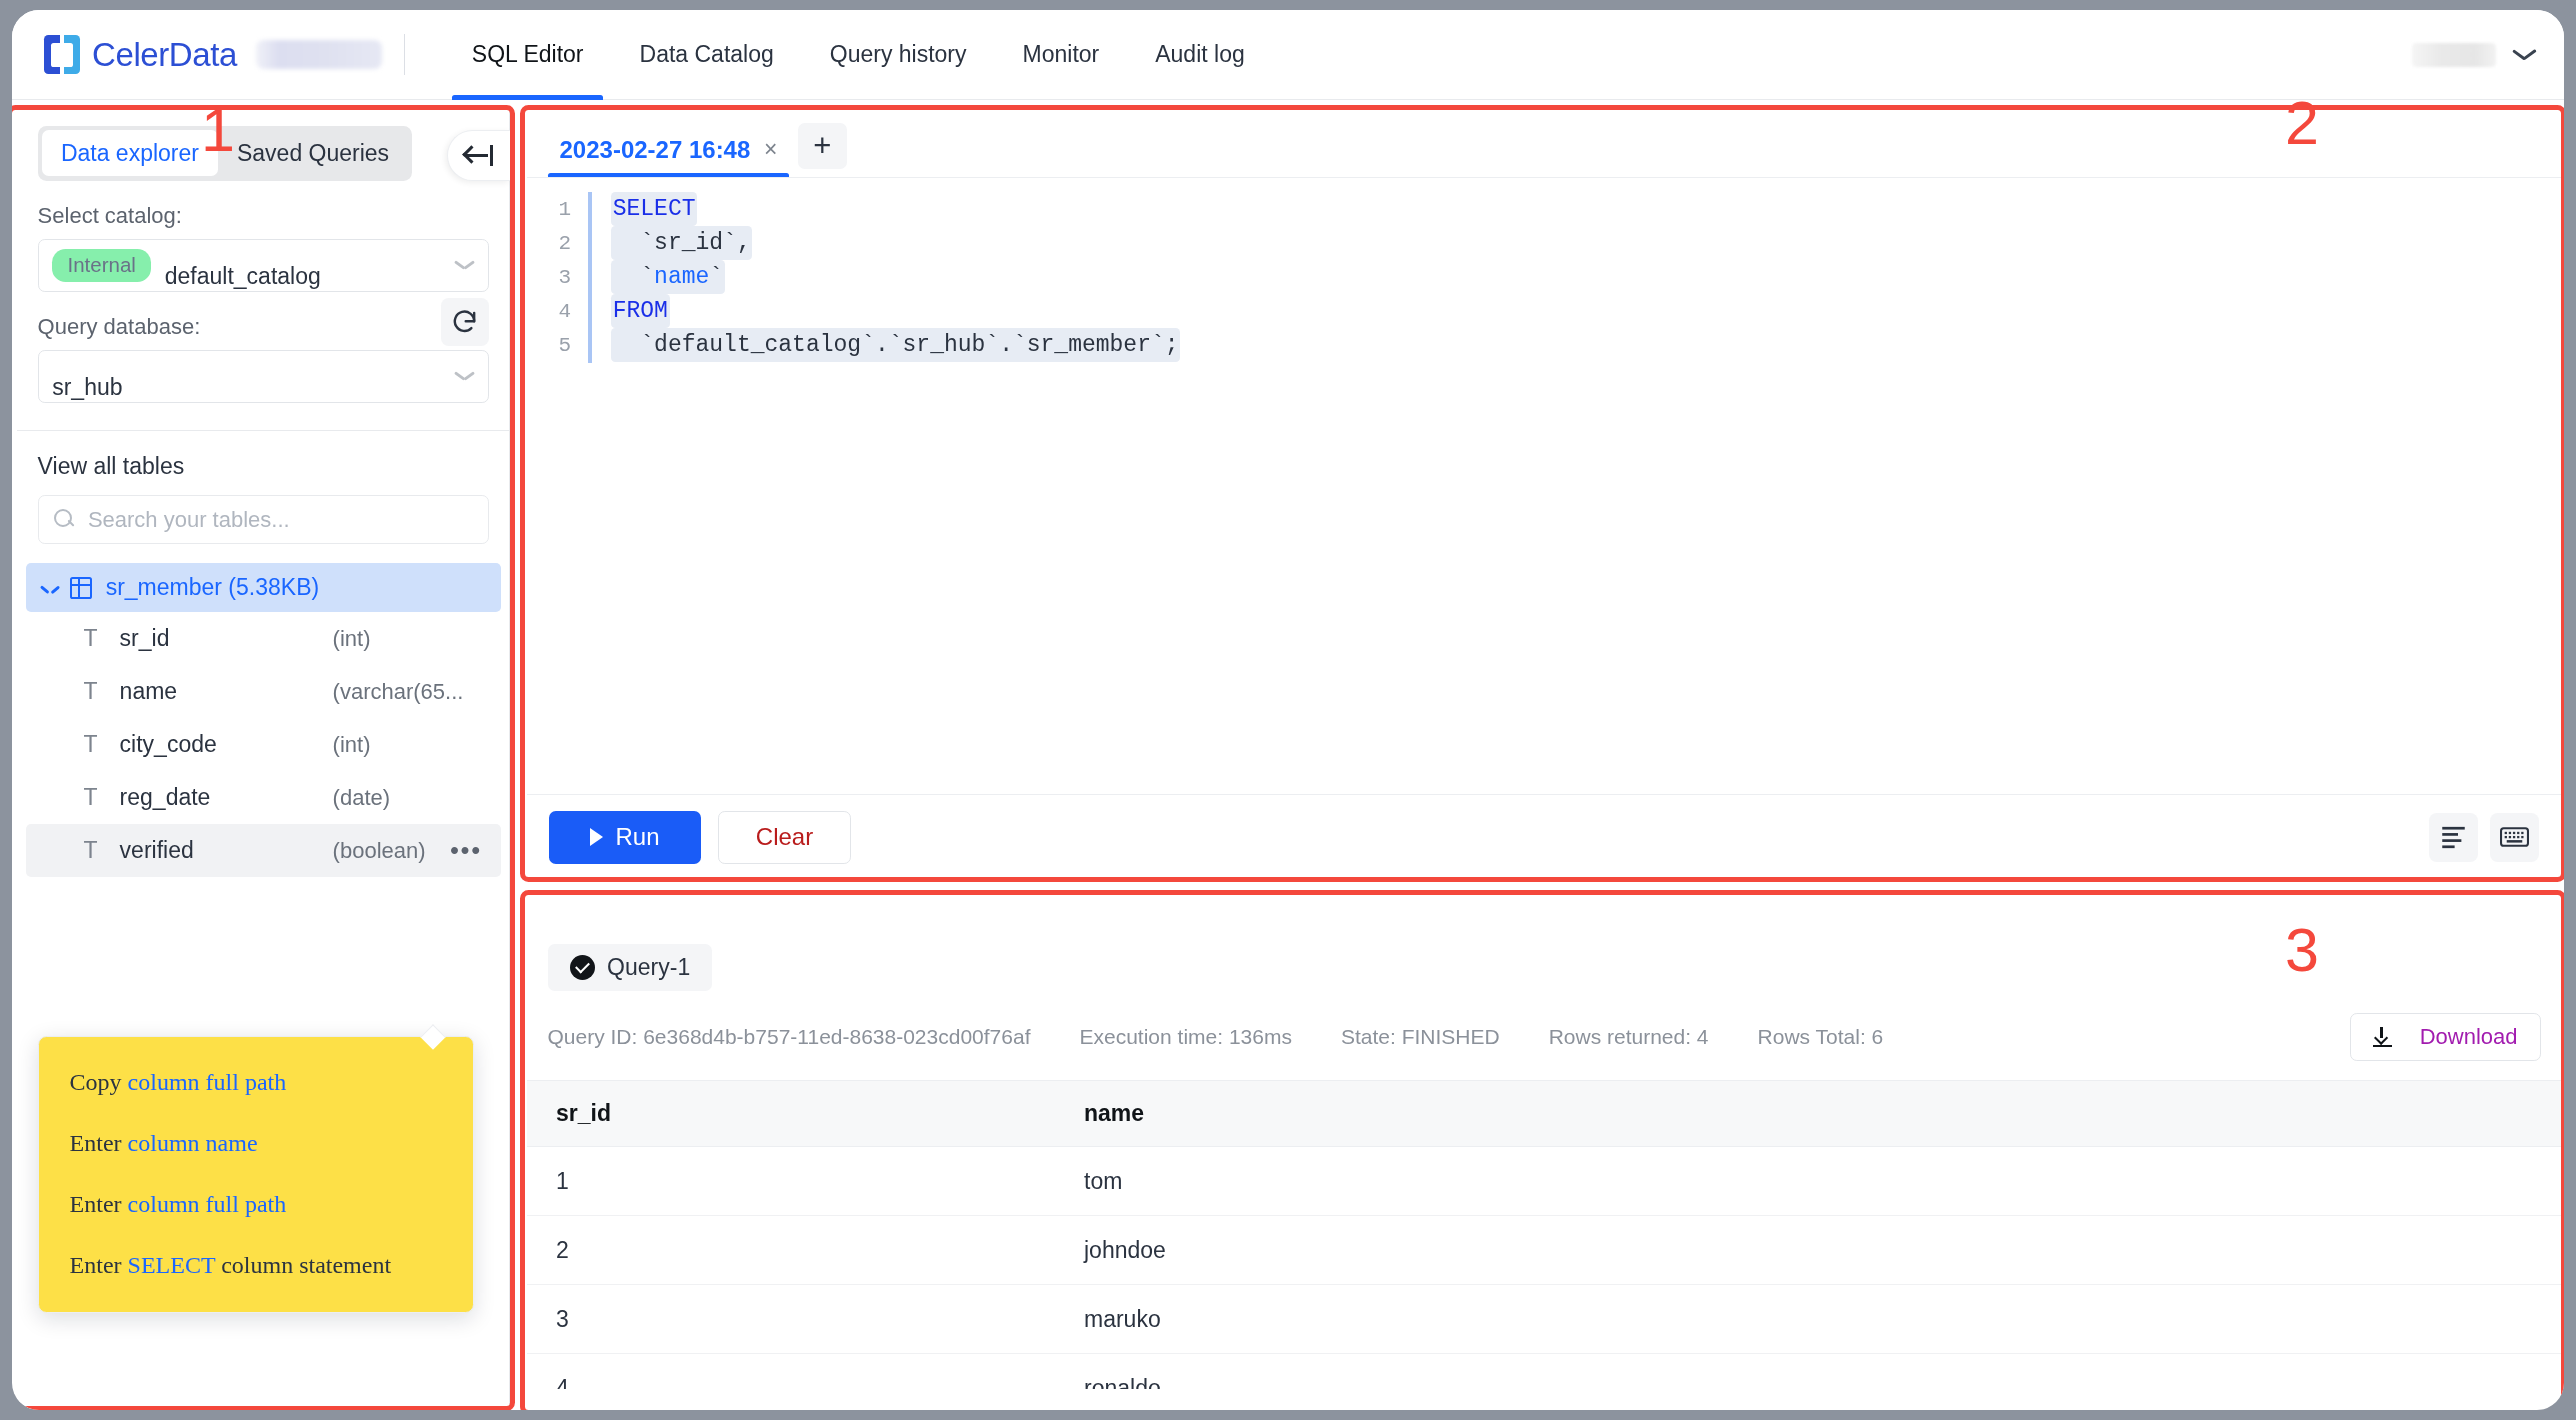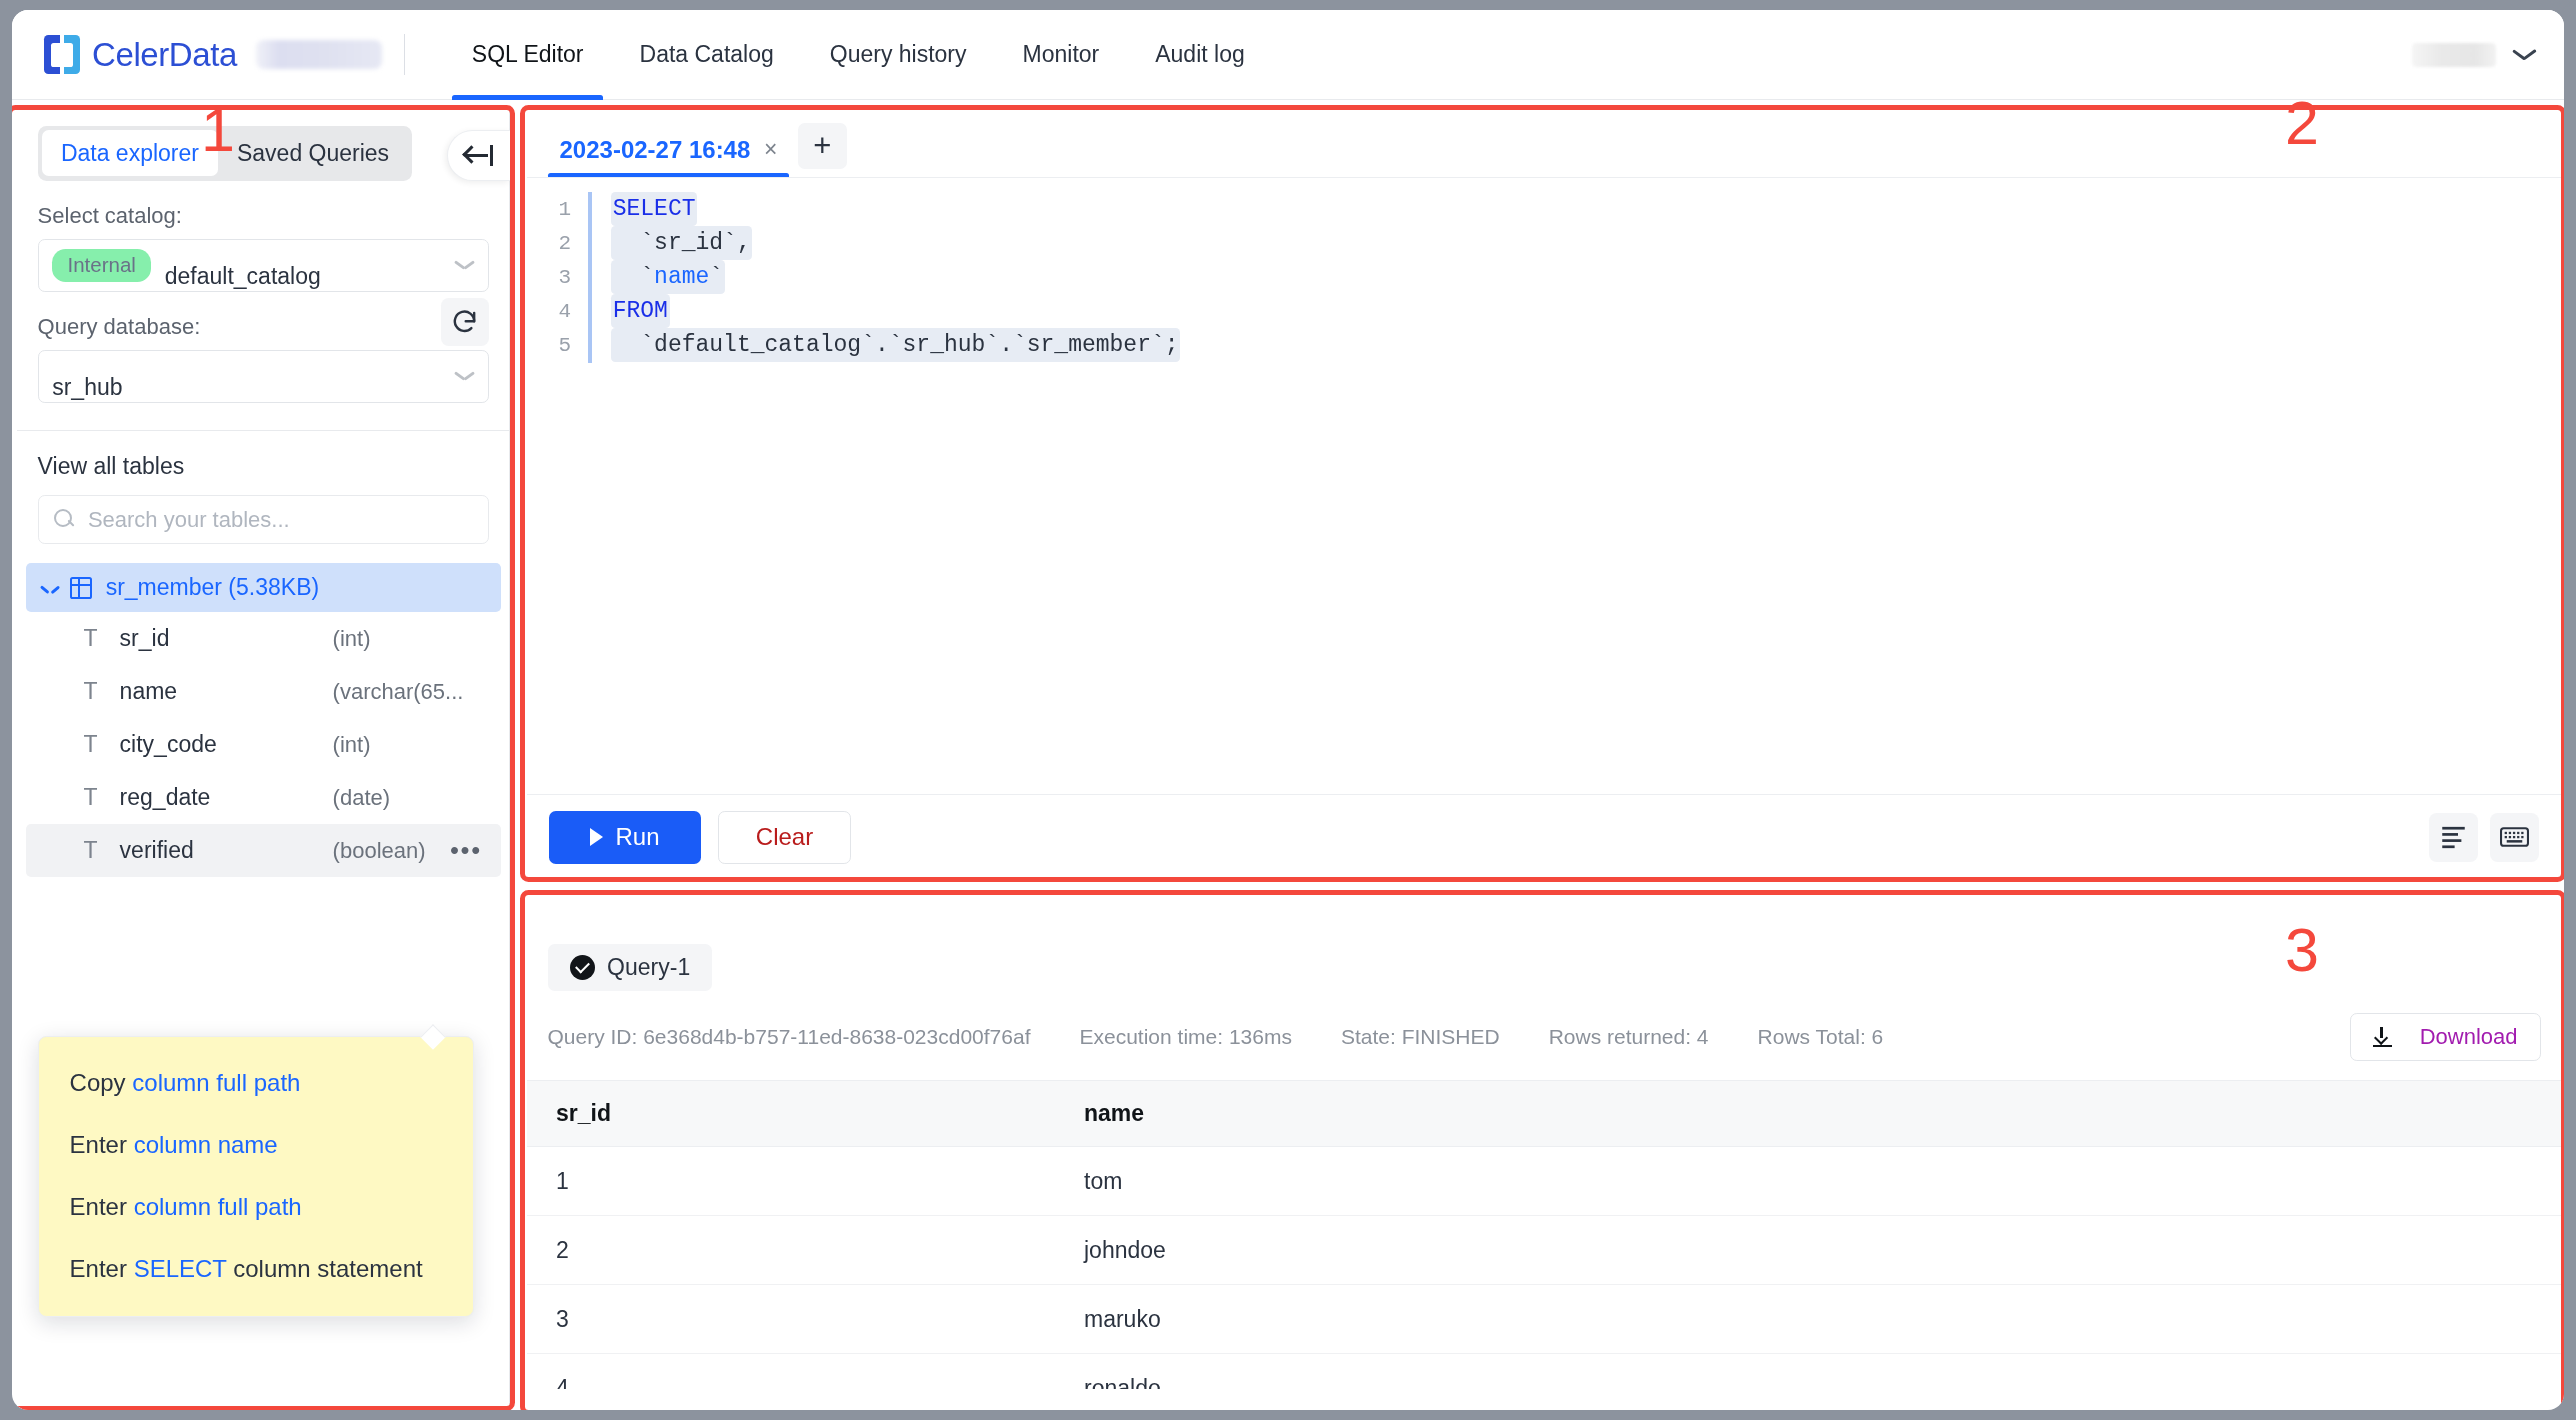--- a/index.html
+++ b/index.html
@@ -7,21 +7,21 @@
     width: 2576px; height: 1420px;
     background: #8c939e;
     font-family: "Liberation Sans", sans-serif;
     overflow: hidden;
   }
   .app-window {
     position: absolute;
     left: 12px; top: 10.2px;
     width: 2552px; height: 1400px;
     background: #ffffff;
-    border-radius: 16px;
+    border-radius: 27px;
     overflow: hidden;
   }
 
   
   .header {
     position: absolute; left: 0; top: 0;
     width: 100%; height: 90px;
     background: #ffffff;
     border-bottom: 0.9px solid #e8eaed;
     display: flex; align-items: center;
@@ -213,22 +213,22 @@
   }
   .col-name { font-size: 23px; color: #2b3340; flex: 0 0 213px; }
   .col-type { font-size: 22px; color: #6b727c; flex: 1; }
   .ellipsis-btn {
     font-size: 25.6px; color: #5c636e; letter-spacing: 1.7px; padding-right: 3.4px; cursor: pointer;
   }
 
   
   .ctx-menu {
     position: absolute; left: 20.5px; top: 927px; width: 436px;
-    background: #fef9c3; border: 0.9px solid #eceef1; border-radius: 8.5px;
-    box-shadow: 0 5.1px 22px rgba(16,24,40,.14); z-index: 35; padding: 15.3px 0;
+    background: #fde047; border: 0.9px solid #eceef1; border-radius: 8.5px;
+    box-shadow: 0 5.1px 22px rgba(16,24,40,.14); z-index: 35; padding: 15.3px 0; font-family: Liberation Serif, serif;
   }
   .ctx-menu::before {
     content:""; position: absolute; right: 31px; top: -9.4px; width: 17px; height: 17px;
     background: #ffffff; border-left: 0.9px solid #eceef1; border-top: 0.9px solid #eceef1;
     transform: rotate(45deg);
   }
   .ctx-item {
     font-size: 24px; color: #2b3340; padding: 17px 31px; cursor: pointer; white-space: nowrap;
   }
   .ctx-item .blue { color: #1a66ff; }

